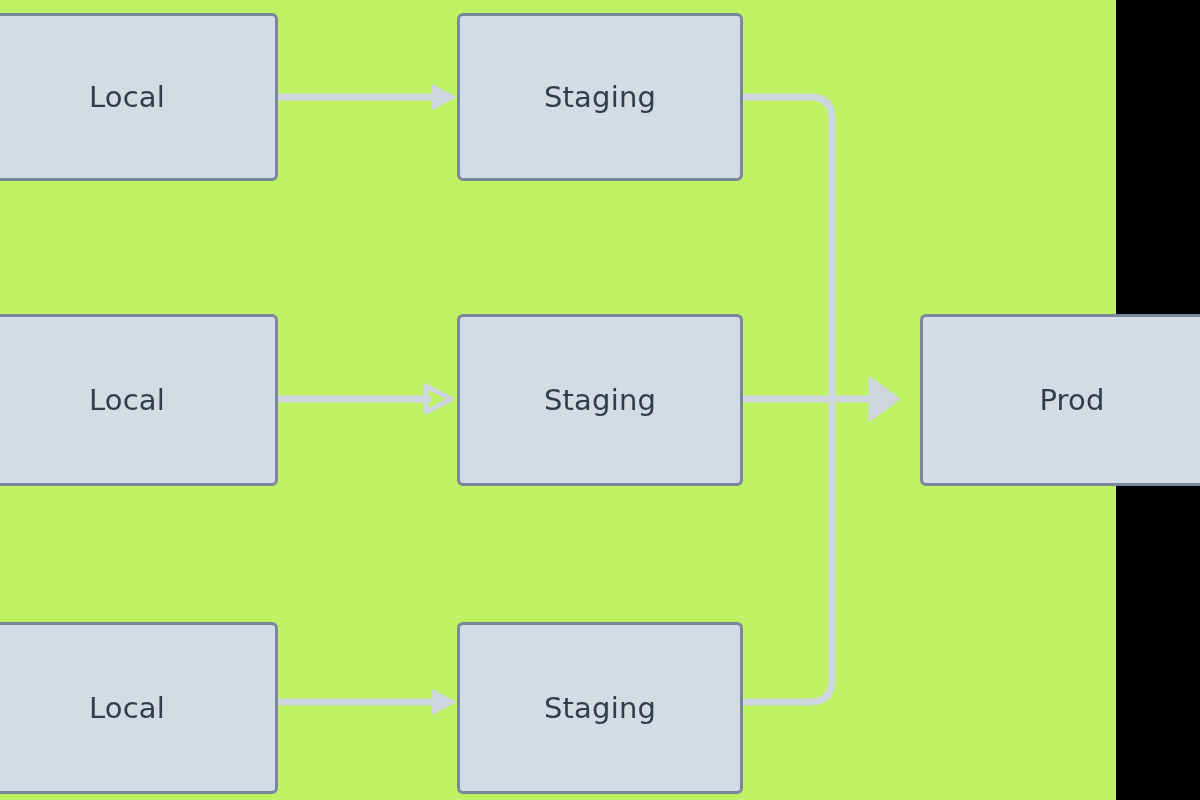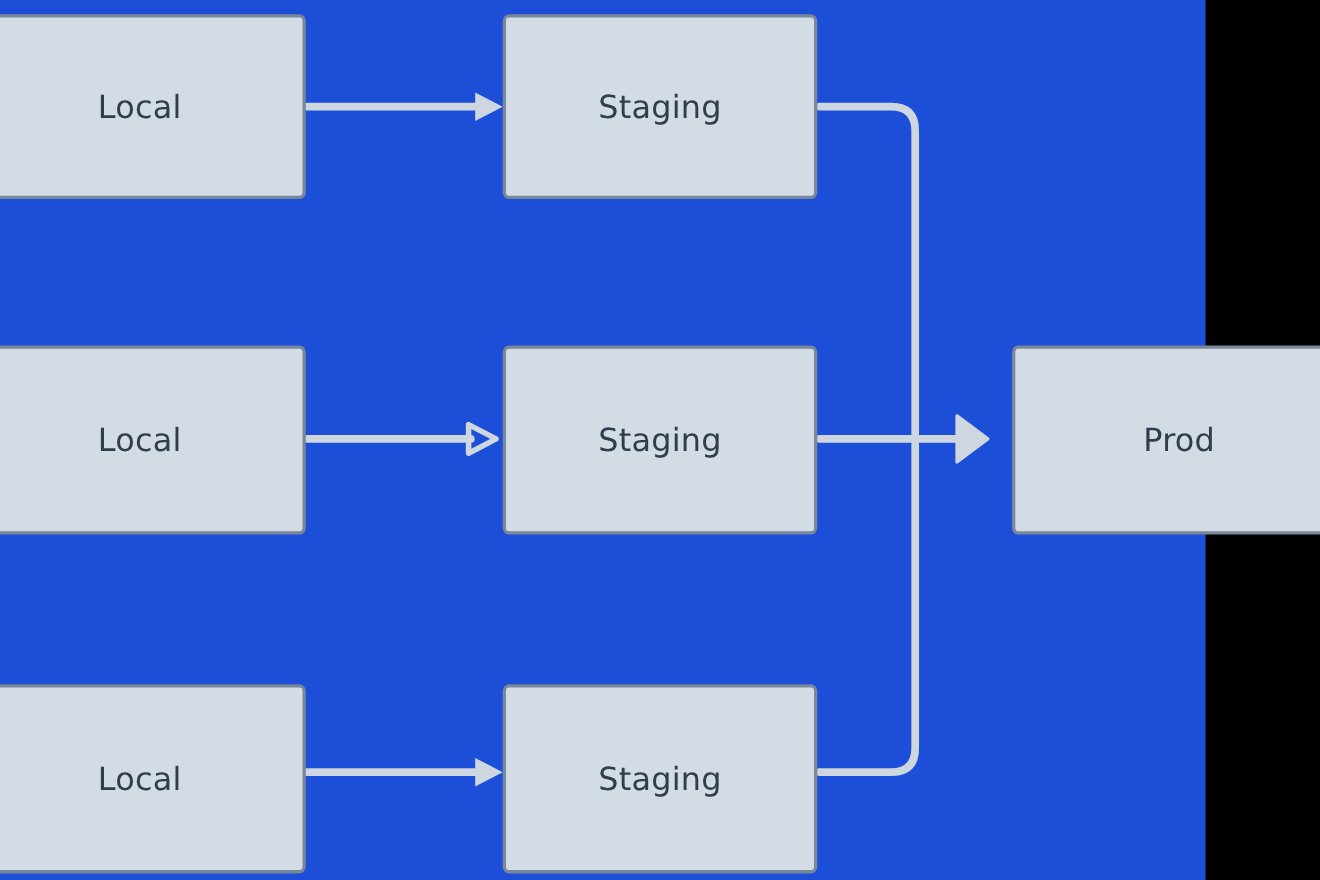--- a/index.html
+++ b/index.html
@@ -11,21 +11,22 @@
   body {
     width: 1200px;
     height: 800px;
     overflow: hidden;
     font-family: "DejaVu Sans", "Liberation Sans", sans-serif;
   }
   #canvas {
     position: relative;
     width: 1096px;
     height: 800px;
-    background: #1d4ed8;
+    background: #bef264;
+    padding-left: 20px;
   }
   #edge-layer {
     position: absolute;
     left: 0;
     top: 0;
     width: 1200px;
     height: 800px;
     pointer-events: none;
   }
   .node {

